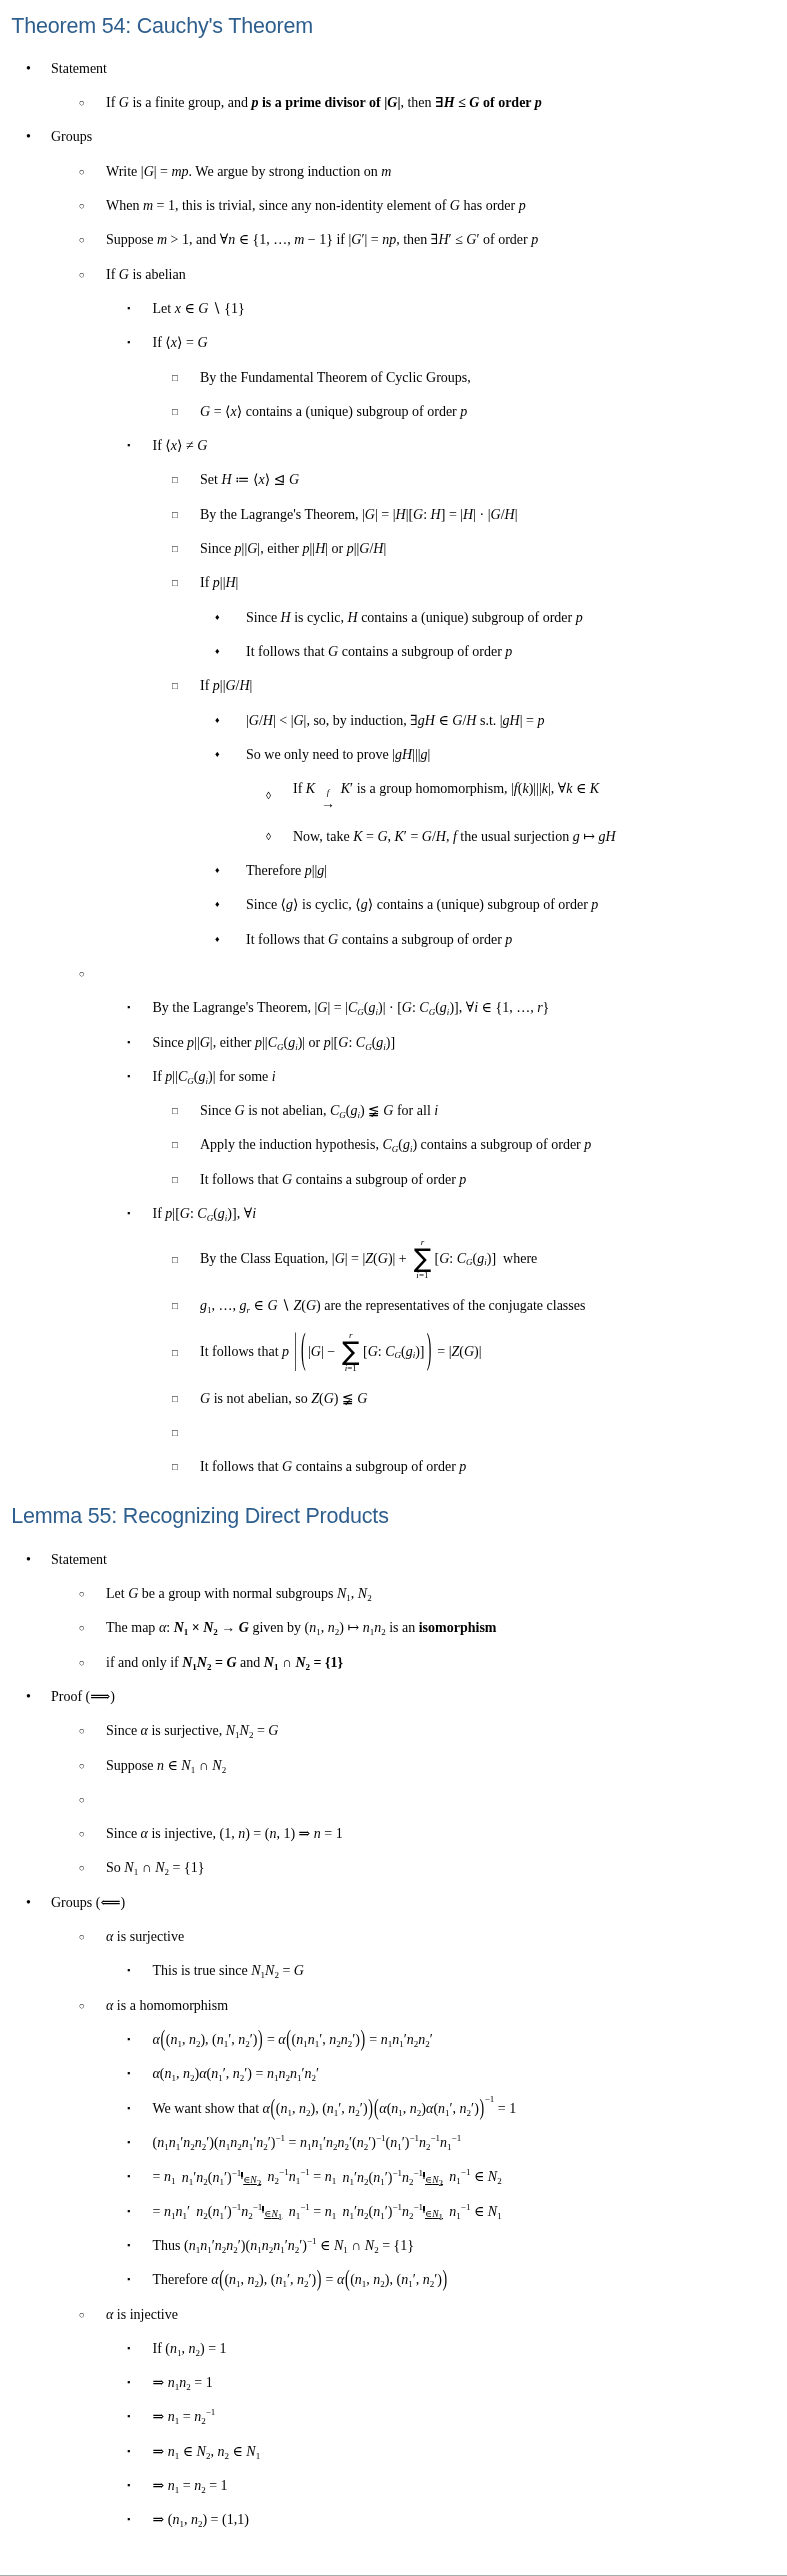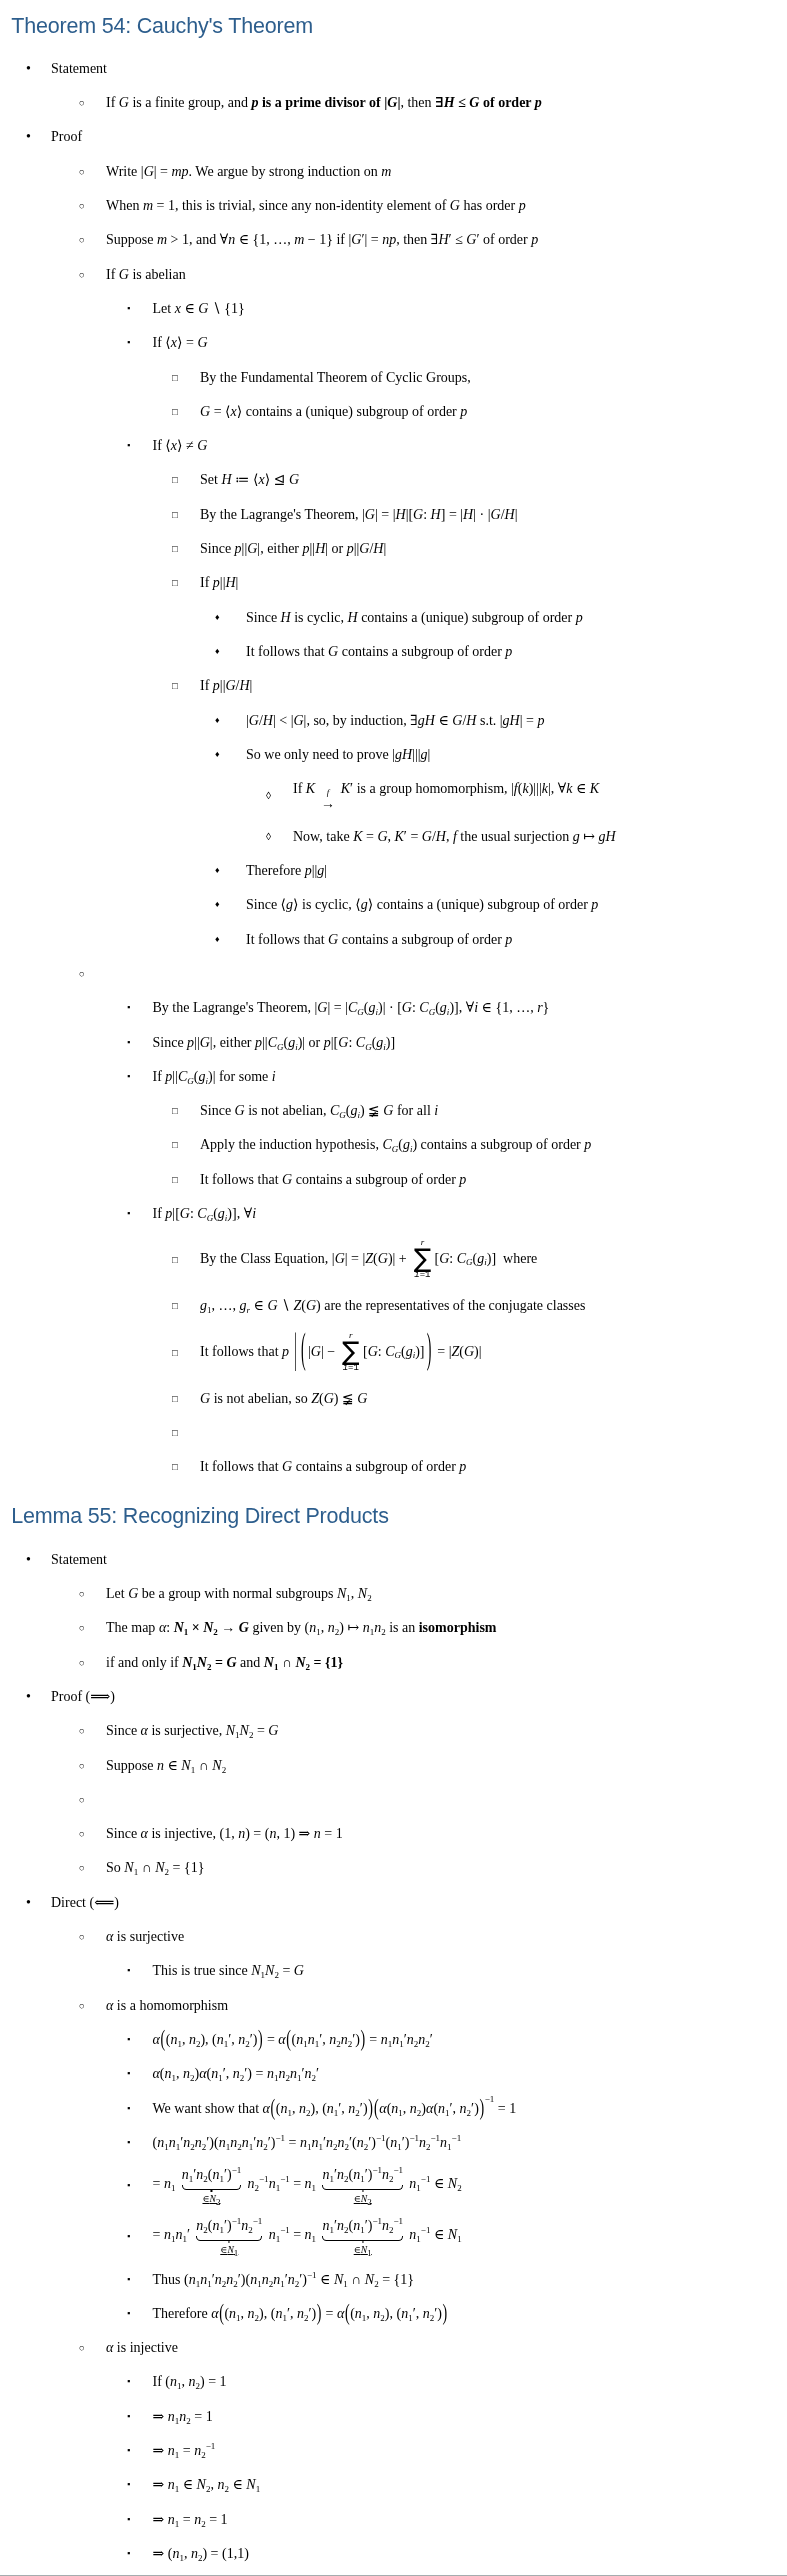--- a/index.html
+++ b/index.html
@@ -29,31 +29,31 @@
   
   v{font-style:italic;}
   b v{font-style:italic; font-weight:bold;}
   sub{font-size:9px; line-height:0; vertical-align:-2.8px;}
   sup{font-size:9px; line-height:0; vertical-align:5.7px;}
   hp{font-size:9px; line-height:0; vertical-align:11.3px;}
   
   su{display:inline-flex; flex-direction:column; align-items:center; vertical-align:middle; margin:0 3.4px; line-height:1;}
   su st{font-size:9px; font-style:italic; line-height:1;}
   su sg{font-size:26px; line-height:0.92; font-family:"DejaVu Sans",sans-serif; font-weight:400;}
-  su sb{font-size:9px; line-height:1.1;font-family:Liberation Mono, monospace;}
+  su sb{font-size:9px; line-height:1.1;}
   
   fa{display:inline-flex; flex-direction:column; align-items:center; vertical-align:-2.3px; line-height:0.75; margin:0 2.3px;}
   fa ft{font-size:9px; font-style:italic; line-height:1;}
   fa fr{font-size:14px; line-height:1;}
   
   bp{display:inline-block; transform:scaleY(1.6); transform-origin:50% 55%; margin:0 0.6px; font-weight:300;}
   bq{display:inline-block; transform:scaleY(3.0); transform-origin:50% 55%; margin:0 2.3px; font-weight:300;}
   tb{display:inline-block; transform:scaleY(3.0); transform-origin:50% 55%; margin:0 1.7px; font-weight:300;}
   
-  ub{display:inline-flex; flex-direction:column; align-items:center; vertical-align:middle; margin:0 2.8px;}
+  ub{display:inline-flex; flex-direction:row; align-items:center; vertical-align:middle; margin:0 2.8px;}
   ub ue{line-height:1.15; white-space:nowrap;}
   ub uc{align-self:stretch; height:4px; border-left:1.1px solid #000; border-right:1.1px solid #000; border-bottom:1.1px solid #000; border-radius:0 0 4.5px 4.5px; margin-top:1.7px; position:relative;}
   ub uc:after{content:""; position:absolute; left:50%; bottom:-2.8px; width:1.1px; height:2.8px; background:#000; transform:translateX(-50%);}
   ub uz{font-size:9.6px; line-height:1; margin-top:3.4px;text-decoration:underline;}
 </style>
 </head>
 <body>
 
 <div id="doc">
     <section>
@@ -61,21 +61,21 @@
       <div class="li l1">
         <span class="bullet b1">•</span>
         <span class="txt">Statement</span>
       </div>
       <div class="li l2">
         <span class="bullet b2">○</span>
         <span class="txt">If <v>G</v> is a finite group, and <b><v>p</v> is a prime divisor of |<v>G</v>|</b>, then <b>∃<v>H</v> ≤ <v>G</v> of order <v>p</v></b></span>
       </div>
       <div class="li l1">
         <span class="bullet b1">•</span>
-        <span class="txt">Proof</span>
+        <span class="txt">Groups</span>
       </div>
       <div class="li l2">
         <span class="bullet b2">○</span>
         <span class="txt">Write |<v>G</v>| = <v>mp</v>. We argue by strong induction on <v>m</v></span>
       </div>
       <div class="li l2">
         <span class="bullet b2">○</span>
         <span class="txt">When <v>m</v> = 1, this is trivial, since any non-identity element of <v>G</v> has order <v>p</v></span>
       </div>
       <div class="li l2">
@@ -264,21 +264,21 @@
       <div class="li l2">
         <span class="bullet b2">○</span>
         <span class="txt">Since <v>α</v> is injective, (1, <v>n</v>) = (<v>n</v>, 1) ⇒ <v>n</v> = 1</span>
       </div>
       <div class="li l2">
         <span class="bullet b2">○</span>
         <span class="txt">So <v>N</v><sub>1</sub> ∩ <v>N</v><sub>2</sub> = {1}</span>
       </div>
       <div class="li l1">
         <span class="bullet b1">•</span>
-        <span class="txt">Direct (⟸)</span>
+        <span class="txt">Groups (⟸)</span>
       </div>
       <div class="li l2">
         <span class="bullet b2">○</span>
         <span class="txt"><v>α</v> is surjective</span>
       </div>
       <div class="li l3">
         <span class="bullet b3">▪</span>
         <span class="txt">This is true since <v>N</v><sub>1</sub><v>N</v><sub>2</sub> = <v>G</v></span>
       </div>
       <div class="li l2">

